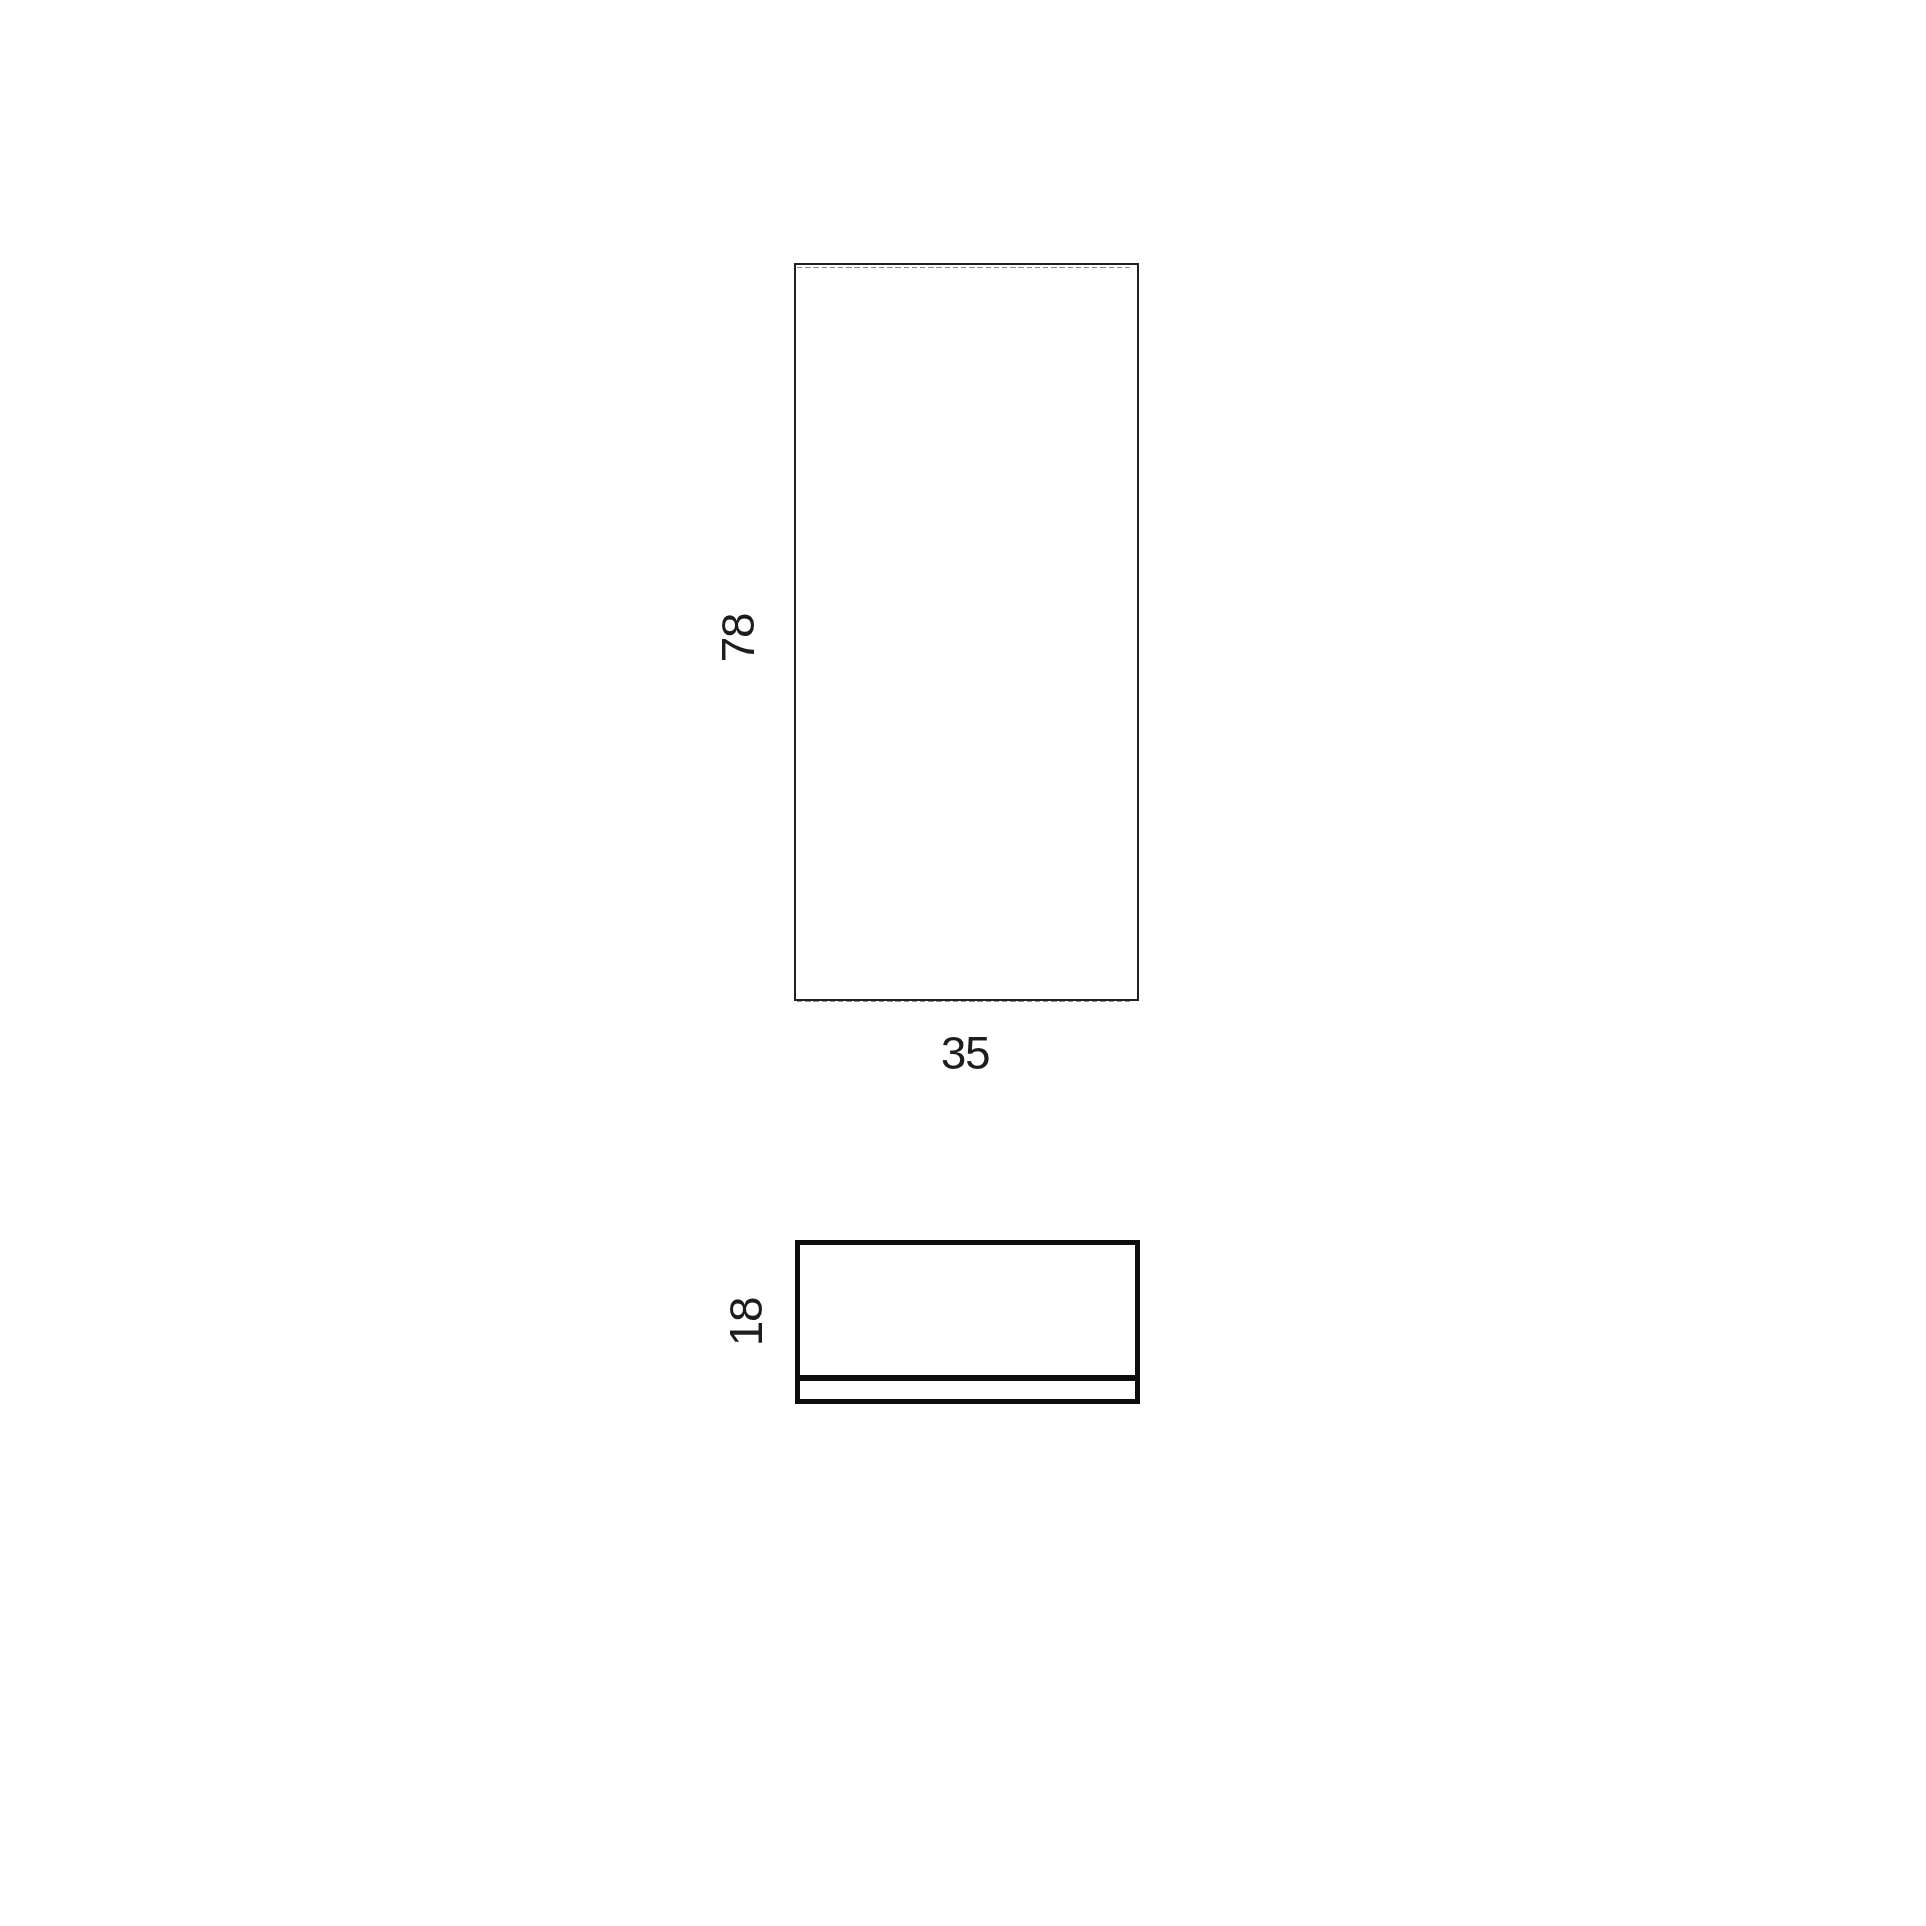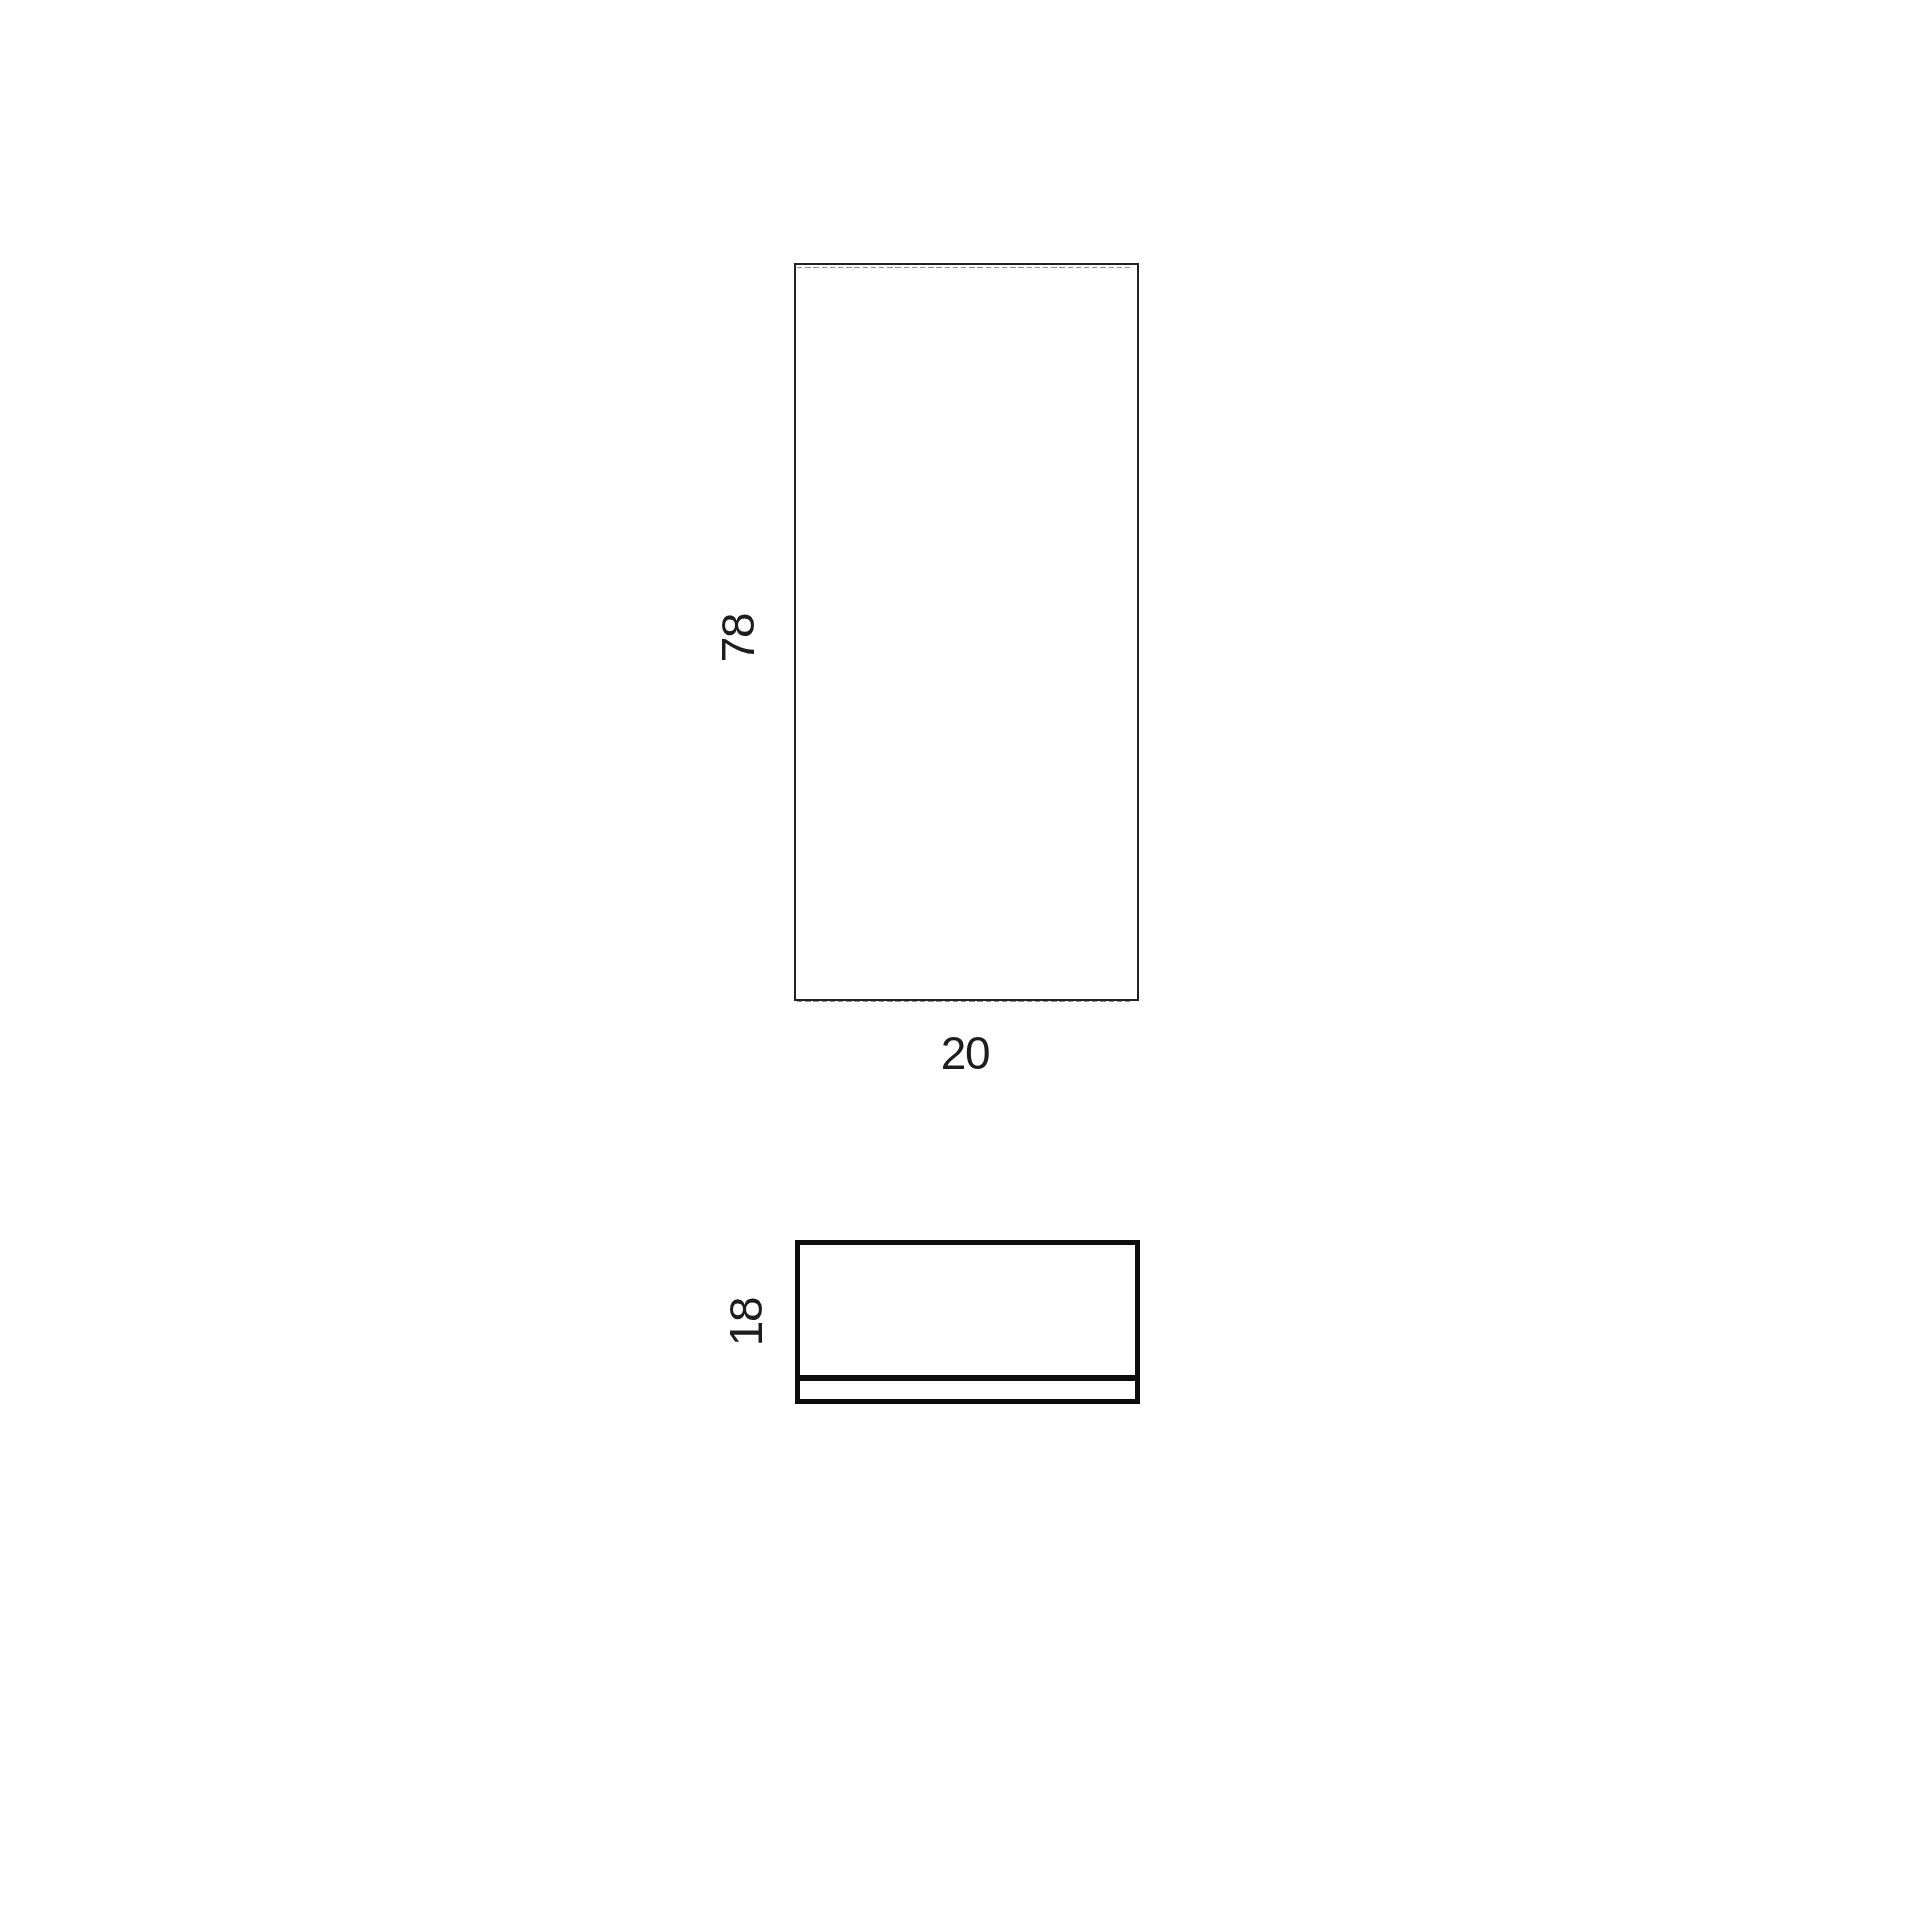--- a/index.html
+++ b/index.html
@@ -82,21 +82,21 @@
 <body>
 
 <div class="canvas">
 
   <div class="front-view"></div>
   <div class="hidden-edge top"></div>
   <div class="hidden-edge bottom"></div>
 
   <div class="dim-label vertical" style="left:738px; top:638px;">78</div>
 
-  <div class="dim-label" style="left:965px; top:1053px;">20</div>
+  <div class="dim-label" style="left:965px; top:1053px;">35</div>
 
   <div class="side-view">
     <div class="panel-line"></div>
   </div>
 
   <div class="dim-label vertical" style="left:746px; top:1322px;">18</div>
 
 </div>
 
 

